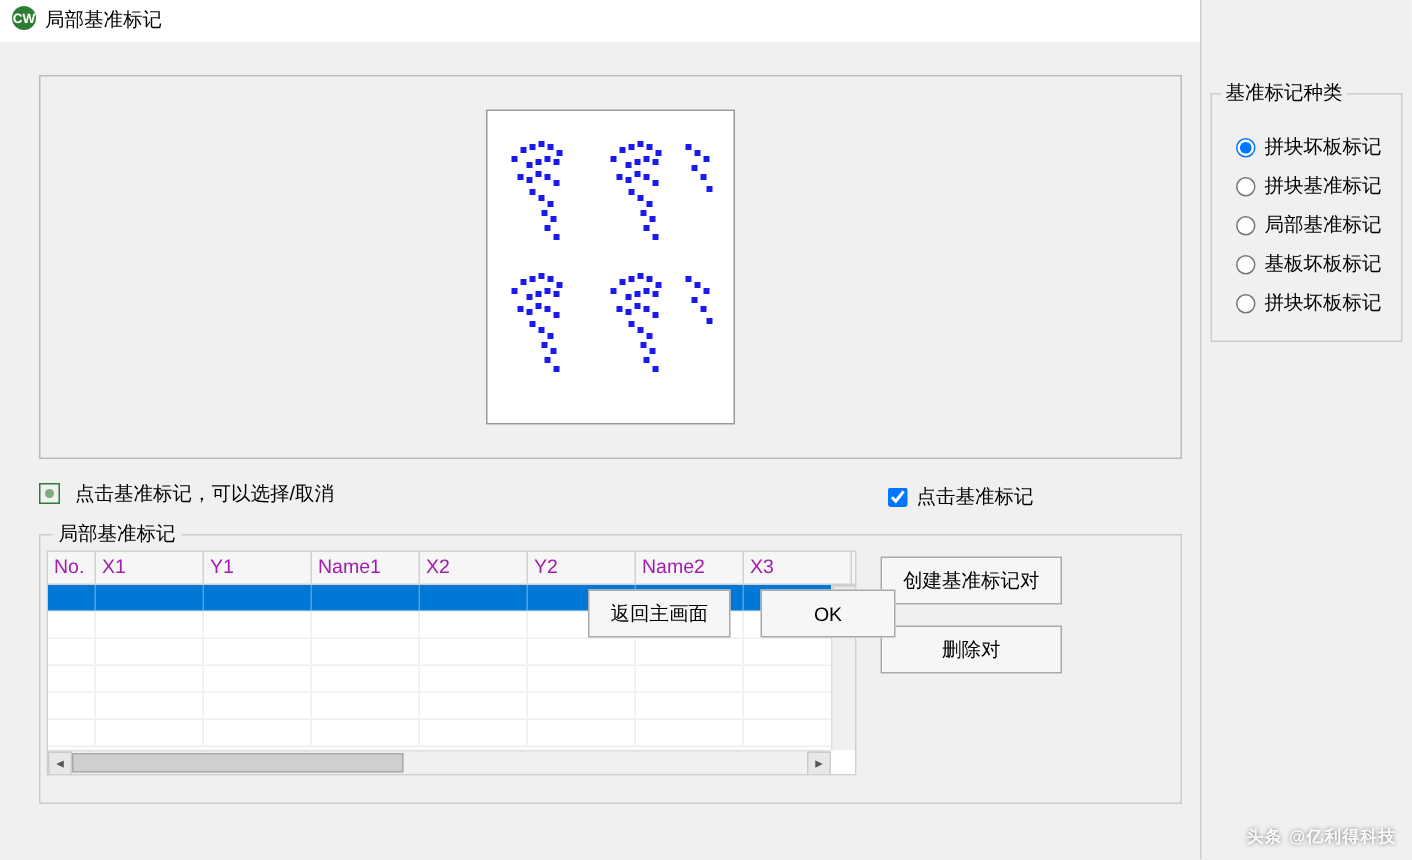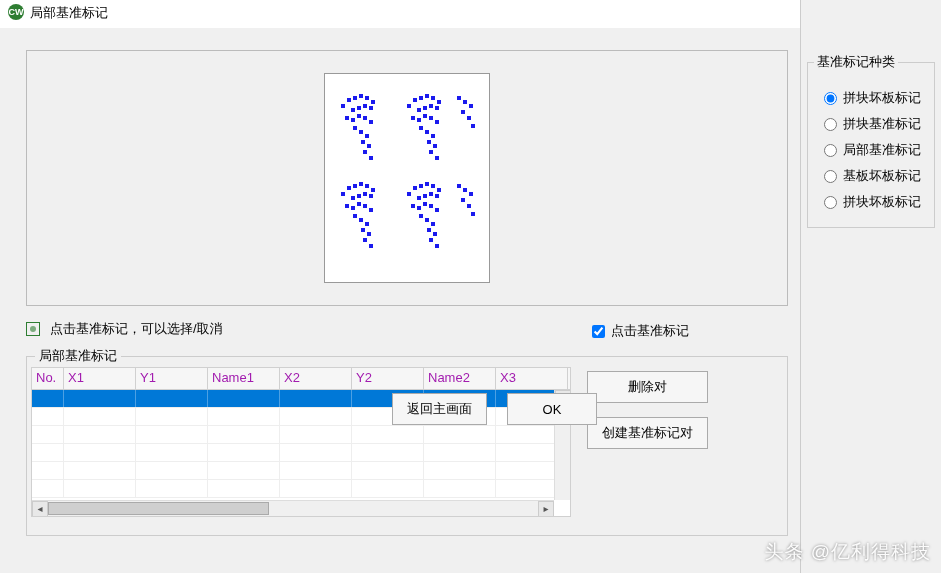--- a/index.html
+++ b/index.html
@@ -51,21 +51,21 @@
   
   .bottom-buttons { position: absolute; left: 380px; bottom: 6px; display: flex; gap: 20px; }
   .bottom-buttons .btn { min-width: 90px; }
   
   .group-box { margin: 6px 6px 14px 6px; border: 1px solid #ccc; position: relative; padding: 18px 8px 8px 8px; }
   .group-label { position: absolute; left: 6px; top: -10px; background: #f0f0f0; padding: 0 3px; white-space: nowrap; }
   .radio-row, .check-row { display: flex; align-items: center; gap: 6px; margin: 8px 0 8px 8px; }
   .radio-row label, .check-row label { white-space: nowrap; }
   input[type=radio], input[type=checkbox] { margin: 0; }
   
-  .watermark { position: absolute; right: 10px; bottom: 8px; color: rgba(255,255,255,0.95); text-shadow: 0 0 3px rgba(0,0,0,0.5); font-size: 19px; font-weight: 400; letter-spacing: 1px; pointer-events: none; }
+  .watermark { position: absolute; right: 10px; bottom: 8px; color: rgba(255,255,255,0.95); text-shadow: 0 0 3px rgba(0,0,0,0.5); font-size: 11px; font-weight: 700; letter-spacing: 1px; pointer-events: none; }
 </style>
 </head>
 <body>
 
 <div class="title-bar">
   <div class="title-icon">CW</div>
   <div class="title-text">局部基准标记</div>
 </div>
 
 <div class="main-area">
@@ -271,22 +271,22 @@
       </div>
       <div class="hscroll">
         <div class="hscroll-arrow">◂</div>
         <div class="hscroll-track">
             <div class="hscroll-thumb"></div>
           </div>
         <div class="hscroll-arrow">▸</div>
       </div>
     </div>
     <div class="side-buttons">
+      <button class="btn">创建基准标记对</button>
       <button class="btn">删除对</button>
-      <button class="btn">创建基准标记对</button>
     </div>
   </div>
 
   <div class="bottom-buttons">
     <button class="btn">返回主画面</button>
     <button class="btn">OK</button>
   </div>
 
 </div>
 

